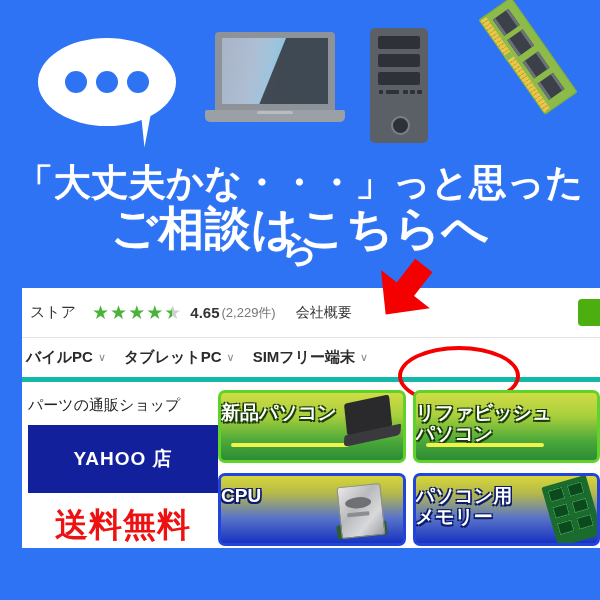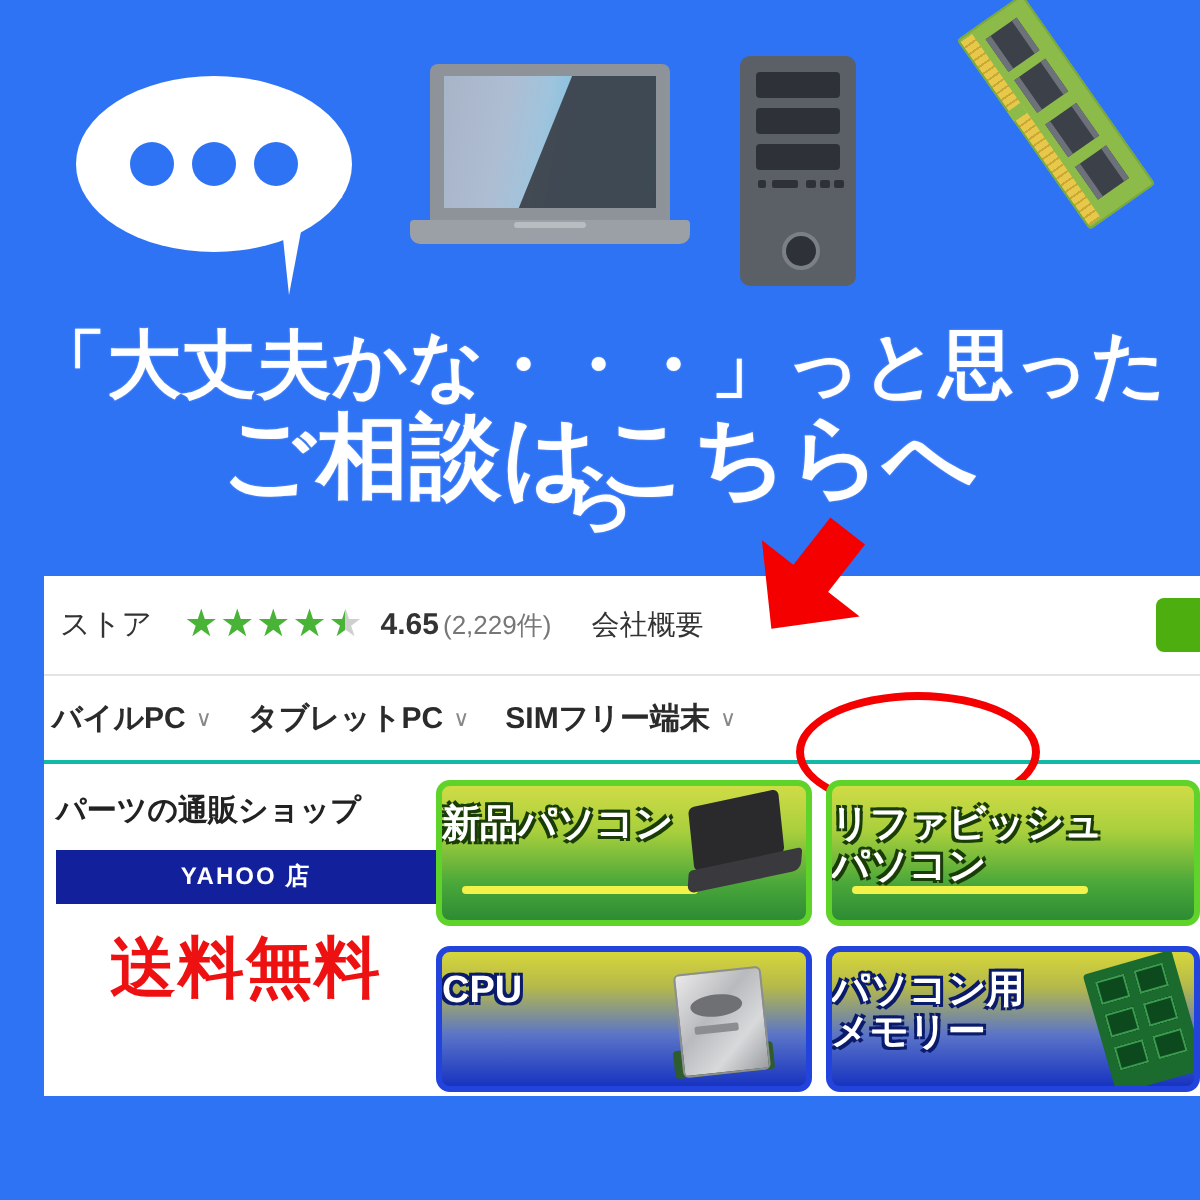--- a/index.html
+++ b/index.html
@@ -147,21 +147,21 @@
   .rating-val { font-size: 15px; font-weight: bold; color: #333; margin-right: 2px; }
   .rating-count { font-size: 13px; color: #777; margin-right: 20px; white-space: nowrap; }
   .company-link { font-size: 14px; color: #333; white-space: nowrap; }
   .green-btn {
     position: absolute; right: -8px; top: 11px; width: 30px; height: 27px;
     background: #4caf0f; border-radius: 4px;
   }
 
   
   .nav-bar {
-    position: relative; height: 44px; border-bottom: 2px solid #14b8a6;
+    position: relative; height: 44px; border-bottom: 5px solid #14b8a6;
     display: flex; align-items: center; padding-left: 4px; box-sizing: border-box;
   }
   .nav-item {
     font-size: 15px; font-weight: bold; color: #2b2b2b;
     margin-right: 18px; white-space: nowrap; display: flex; align-items: center;
   }
   .caret { font-size: 11px; font-weight: normal; color: #888; margin-left: 5px; }
   .nav-item.highlighted { margin-left: 4px; }
 
   
@@ -179,24 +179,24 @@
   }
   .arrow-head {
     position: absolute; left: 0; top: 30px; width: 0; height: 0;
     border-left: 31px solid transparent; border-right: 31px solid transparent;
     border-top: 32px solid #f50000;
   }
 
   
   .panel-body { display: flex; padding: 8px 0 0 6px; box-sizing: border-box; height: 166px; }
   .left-col { width: 190px; flex: 0 0 190px; padding-top: 6px; }
-  .shop-tagline { font-size: 15px; font-weight: bold; color: #222; white-space: nowrap; }
+  .shop-tagline { font-size: 15px; font-weight: normal; color: #222; white-space: nowrap; }
   .yahoo-box {
     margin-top: 10px; background: #13209b; color: #ffffff; text-align: center;
-    font-size: 12px; font-weight: bold; padding: 5px 0; letter-spacing: 1px;
+    font-size: 19px; font-weight: bold; padding: 21px 0; letter-spacing: 1px;
   }
   .free-ship {
     margin-top: 10px; color: #ee1111; font-size: 33px; font-weight: bold;
     text-align: center; letter-spacing: 1px;
   }
 
   .tiles { flex: 1; display: grid; grid-template-columns: 1fr 1fr; gap: 7px; padding-right: 0; }
   .tile {
     position: relative; height: 73px; border-radius: 7px; overflow: hidden;
     box-sizing: border-box;

